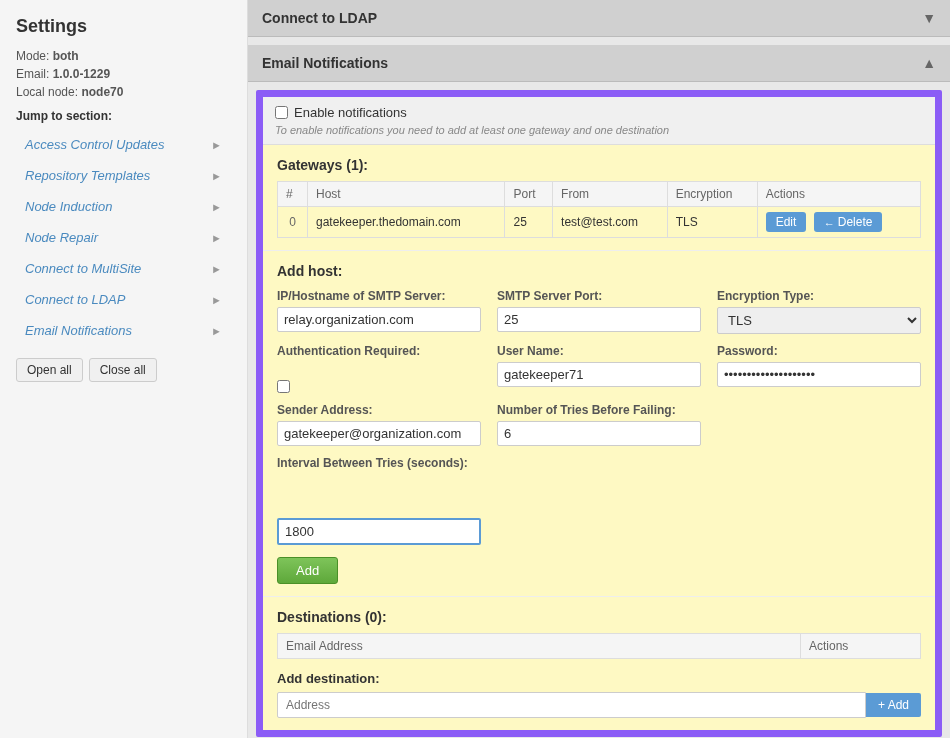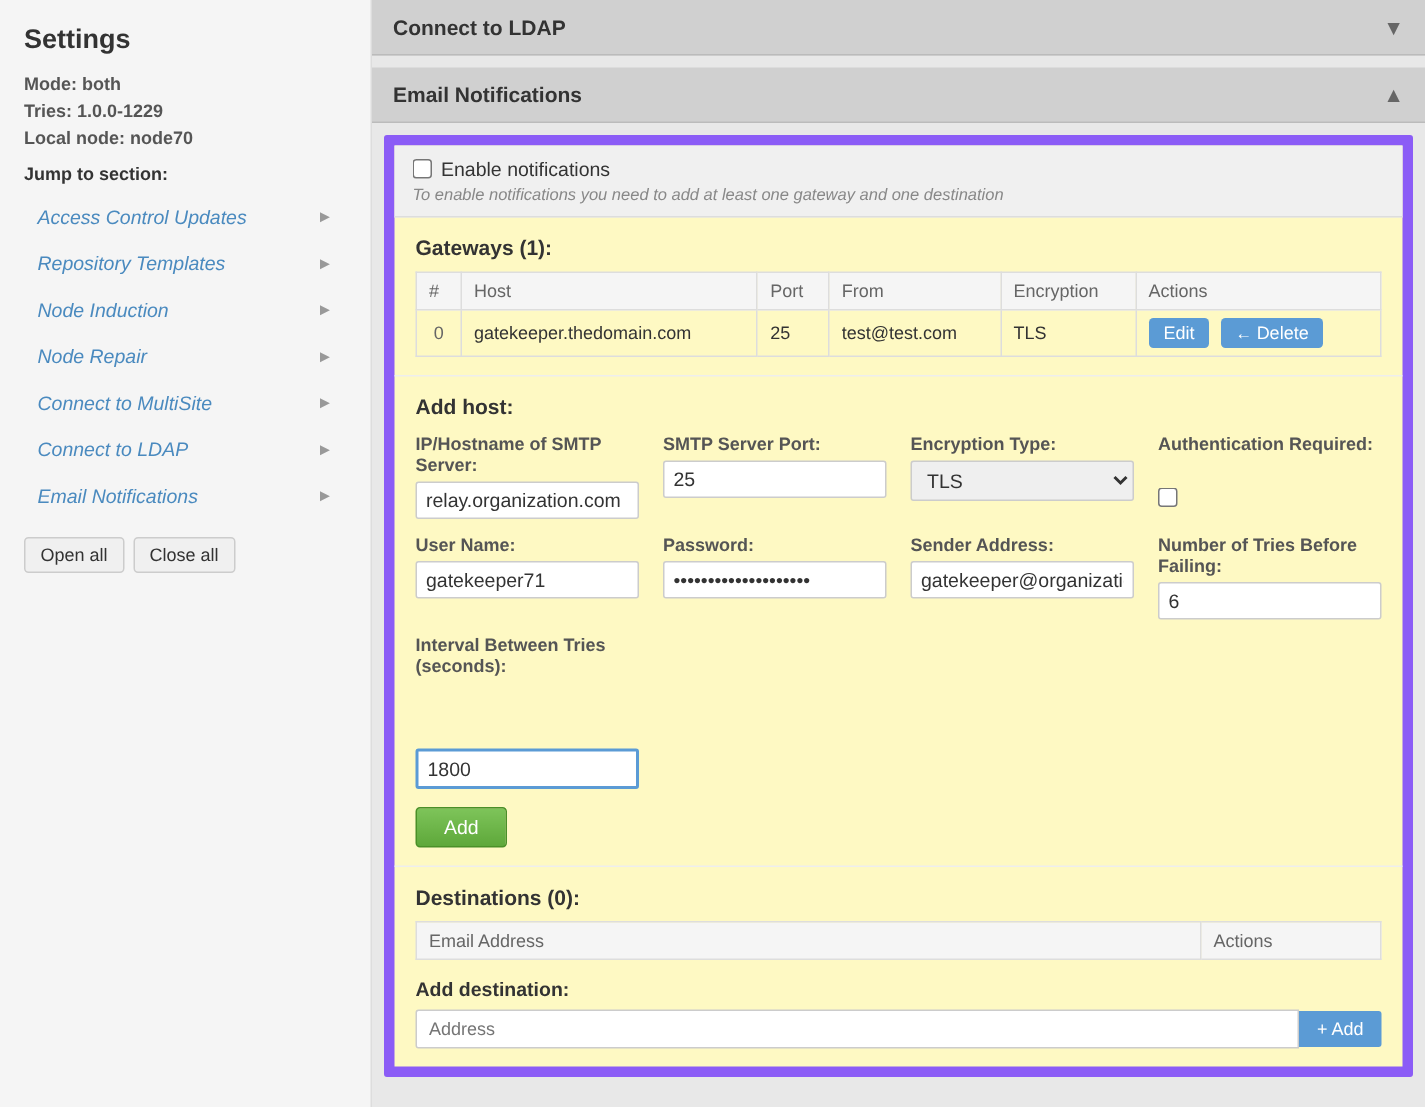--- a/index.html
+++ b/index.html
@@ -13,21 +13,21 @@
       padding: 16px;
       flex-shrink: 0;
     }
     .sidebar h2 {
       font-size: 18px;
       font-weight: bold;
       color: #333;
       margin-bottom: 12px;
     }
     .sidebar .meta { color: #555; margin-bottom: 4px; font-size: 12px; }
-    .sidebar .meta span { font-weight: bold; }
+    .sidebar .meta span { font-weight: normal; }
     .sidebar .jump-label {
       font-size: 12px;
       font-weight: bold;
       color: #333;
       margin: 10px 0 6px;
     }
     .sidebar-nav { list-style: none; }
     .sidebar-nav li {
       display: flex;
       align-items: center;
@@ -136,21 +136,21 @@
       padding: 3px 10px;
       border-radius: 3px;
       cursor: pointer;
       font-size: 12px;
     }
     .btn-delete::before { content: '← '; font-size: 11px; }
 
     
     .add-host-section { padding: 12px 14px; border-top: 1px solid #eee; }
     .add-host-section h4 { font-size: 14px; font-weight: bold; color: #333; margin-bottom: 10px; }
-    .form-grid { display: grid; grid-template-columns: 1fr 1fr 1fr 1fr; gap: 10px 16px; }
+    .form-grid { display: grid; grid-template-columns: 1fr 1fr 1fr; gap: 10px 16px; }
     .form-group { display: flex; flex-direction: column; gap: 4px; }
     .form-group label { font-size: 12px; color: #555; font-weight: bold; }
     .form-group input[type="text"],
     .form-group input[type="password"],
     .form-group input[type="number"],
     .form-group select {
       border: 1px solid #ccc;
       border-radius: 2px;
       padding: 4px 6px;
       font-size: 13px;
@@ -208,21 +208,21 @@
 </head>
 <body>
 
 <div class="sidebar">
   <h2>Settings</h2>
   <div class="meta">
     <span>Mode:</span>
     <span style="font-weight:bold;">both</span>
   </div>
   <div class="meta">
-    <span>Tries:</span>
+    <span>Email:</span>
     <span style="font-weight:bold;">1.0.0-1229</span>
   </div>
   <div class="meta">
     <span>Local node:</span>
     <span style="font-weight:bold;text-align:center;">node70</span>
   </div>
   <div class="jump-label">Jump to section:</div>
   <ul class="sidebar-nav">
     <li>
       <span>Access Control Updates</span>

